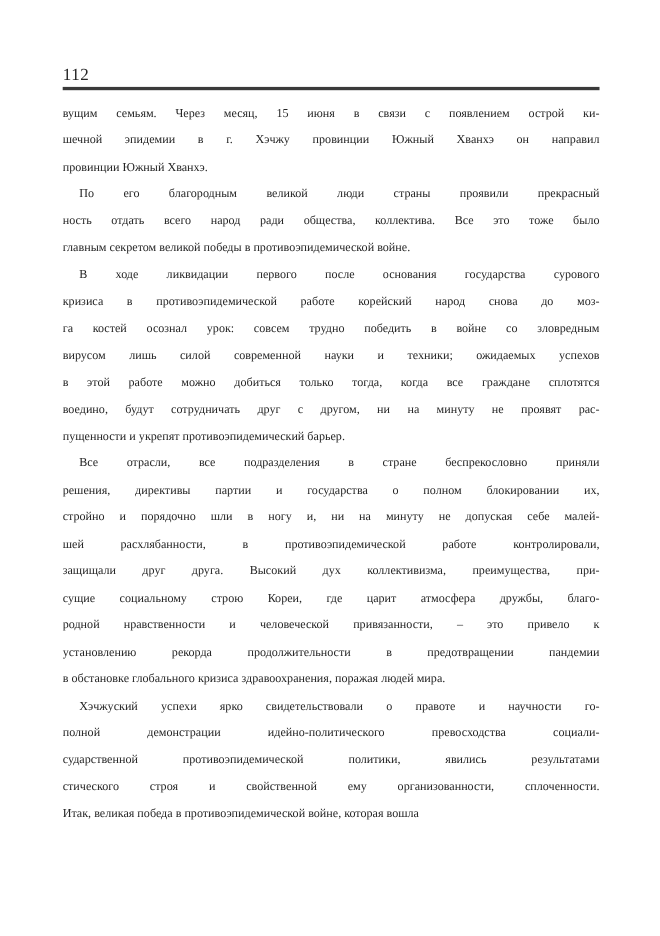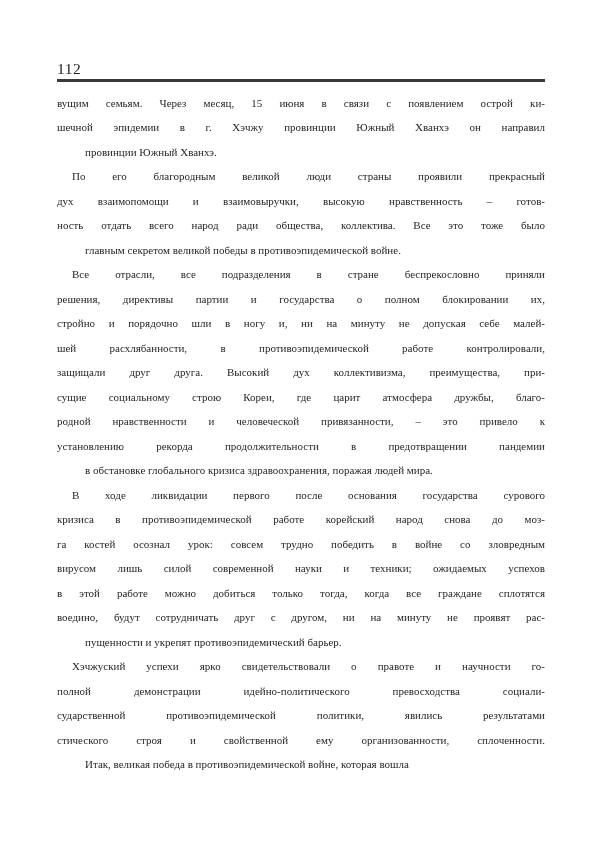--- a/index.html
+++ b/index.html
@@ -50,21 +50,20 @@
   .line {
     display: block;
     text-align: justify;
     text-align-last: justify;
     -moz-text-align-last: justify;
     white-space: normal;
   }
 
   .line.para-last {
     text-align-last: auto;
-    margin-left: 28px;
     -moz-text-align-last: auto;
   }
 
   .line.indent { text-indent: 15px; }
 </style>
 </head>
 <body>
 
 <div class="page">
   <div class="column">
@@ -73,45 +72,44 @@
       <div class="header-rule"></div>
     </header>
     <main class="page-body">
         <p class="paragraph">
           <span class="line">вущим семьям. Через месяц, 15 июня в связи с появлением острой ки-</span>
           <span class="line">шечной эпидемии в г. Хэчжу провинции Южный Хванхэ он направил</span>
           <span class="line para-last">провинции Южный Хванхэ.</span>
         </p>
         <p class="paragraph">
           <span class="line indent">По его благородным великой люди страны проявили прекрасный</span>
-          <span class="line">дух взаимопомощи и взаимовыручки, высокую нравственность – готов-</span>
           <span class="line">ность отдать всего народ ради общества, коллектива. Все это тоже было</span>
           <span class="line para-last">главным секретом великой победы в противоэпидемической войне.</span>
+        </p>
+        <p class="paragraph">
+          <span class="line indent">В ходе ликвидации первого после основания государства сурового</span>
+          <span class="line">кризиса в противоэпидемической работе корейский народ снова до моз-</span>
+          <span class="line">га костей осознал урок: совсем трудно победить в войне со зловредным</span>
+          <span class="line">вирусом лишь силой современной науки и техники; ожидаемых успехов</span>
+          <span class="line">в этой работе можно добиться только тогда, когда все граждане сплотятся</span>
+          <span class="line">воедино, будут сотрудничать друг с другом, ни на минуту не проявят рас-</span>
+          <span class="line para-last">пущенности и укрепят противоэпидемический барьер.</span>
         </p>
         <p class="paragraph">
           <span class="line indent">Все отрасли, все подразделения в стране беспрекословно приняли</span>
           <span class="line">решения, директивы партии и государства о полном блокировании их,</span>
           <span class="line">стройно и порядочно шли в ногу и, ни на минуту не допуская себе малей-</span>
           <span class="line">шей расхлябанности, в противоэпидемической работе контролировали,</span>
           <span class="line">защищали друг друга. Высокий дух коллективизма, преимущества, при-</span>
           <span class="line">сущие социальному строю Кореи, где царит атмосфера дружбы, благо-</span>
           <span class="line">родной нравственности и человеческой привязанности, – это привело к</span>
           <span class="line">установлению рекорда продолжительности в предотвращении пандемии</span>
           <span class="line para-last">в обстановке глобального кризиса здравоохранения, поражая людей мира.</span>
         </p>
         <p class="paragraph">
-          <span class="line indent">В ходе ликвидации первого после основания государства сурового</span>
-          <span class="line">кризиса в противоэпидемической работе корейский народ снова до моз-</span>
-          <span class="line">га костей осознал урок: совсем трудно победить в войне со зловредным</span>
-          <span class="line">вирусом лишь силой современной науки и техники; ожидаемых успехов</span>
-          <span class="line">в этой работе можно добиться только тогда, когда все граждане сплотятся</span>
-          <span class="line">воедино, будут сотрудничать друг с другом, ни на минуту не проявят рас-</span>
-          <span class="line para-last">пущенности и укрепят противоэпидемический барьер.</span>
-        </p>
-        <p class="paragraph">
           <span class="line indent">Хэчжуский успехи ярко свидетельствовали о правоте и научности го-</span>
           <span class="line">полной демонстрации идейно-политического превосходства социали-</span>
           <span class="line">сударственной противоэпидемической политики, явились результатами</span>
           <span class="line">стического строя и свойственной ему организованности, сплоченности.</span>
           <span class="line para-last">Итак, великая победа в противоэпидемической войне, которая вошла</span>
         </p>
       </main>
   </div>
 </div>
 

